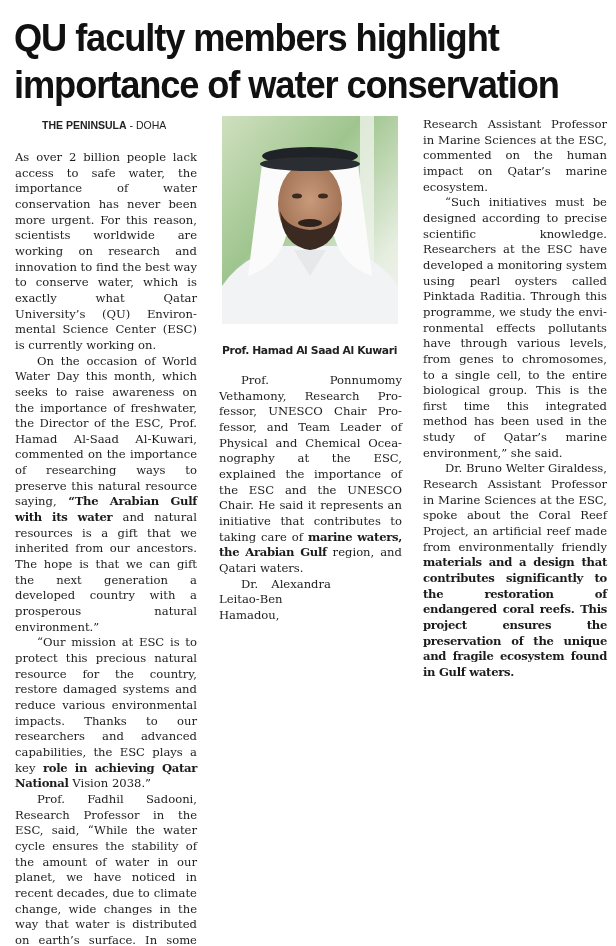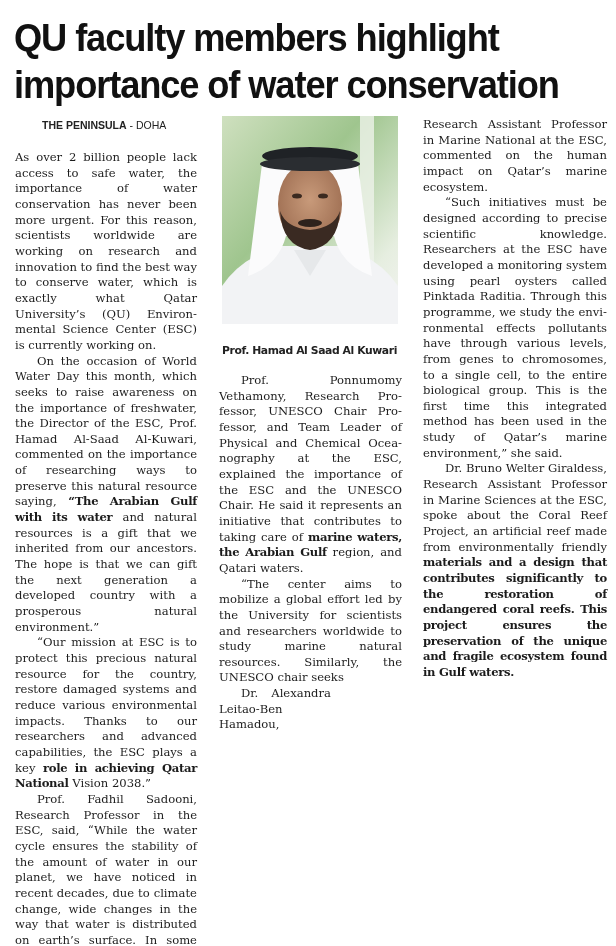--- a/index.html
+++ b/index.html
@@ -92,23 +92,22 @@
     <ellipse cx="88" cy="40" rx="48" ry="9" fill="#1f2226"></ellipse>
     <ellipse cx="88" cy="48" rx="50" ry="7" fill="#2a2d31"></ellipse>
 
     <path d="M72 134 L88 160 L104 134 Z" fill="#e6e8ea"></path>
   </svg>
 </div>
 <div class="caption">Prof. Hamad Al Saad Al Kuwari</div>
 
 <div class="col c2">
   <p><span>Prof. Ponnumomy Vethamony, Research Pro­fessor, UNESCO Chair Pro­fessor, and Team Leader of Physical and Chemical Ocea­nography at the ESC, explained the importance of the ESC and the UNESCO Chair. He said it represents an initiative that contributes to taking care of</span> <b>marine waters, the Arabian Gulf</b> <span>region, and Qatari waters.</span></p>
-  <p>“The center aims to mobilize a global effort led by the University for scientists and researchers worldwide to study marine natural resources. Sim­ilarly, the UNESCO chair seeks</p>
   <div class="c2narrow">
     <p>Dr. Alexandra Leitao-Ben Hamadou,</p>
   </div>
 </div>
 
 <div class="col c3">
-  <p class="noindent">Research Assistant Professor in Marine National at the ESC, commented on the human impact on Qatar’s marine ecosystem.</p>
+  <p class="noindent">Research Assistant Professor in Marine Sciences at the ESC, commented on the human impact on Qatar’s marine ecosystem.</p>
   <p>“Such initiatives must be designed according to precise scientific knowledge. Researchers at the ESC have developed a monitoring system using pearl oysters called Pinktada Raditia. Through this programme, we study the envi­ronmental effects pollutants have through various levels, from genes to chromosomes, to a single cell, to the entire bio­logical group. This is the first time this integrated method has been used in the study of Qatar’s marine environment,” she said.</p>
   <p><span>Dr. Bruno Welter Giraldess, Research Assistant Professor in Marine Sciences at the ESC, spoke about the Coral Reef Project, an artificial reef made from environmentally friendly</span> <b>materials and a design that con­tributes significantly to the res­toration of endangered coral reefs. This project ensures the preservation of the unique and fragile ecosystem found in Gulf waters.</b></p>
 </div>
 
 </body></html>

